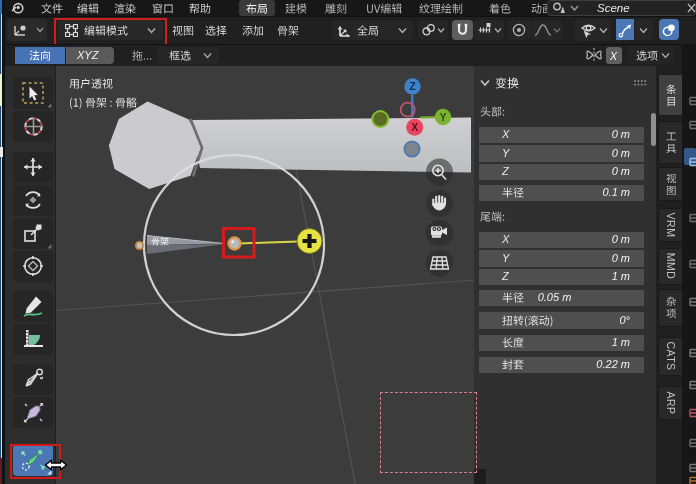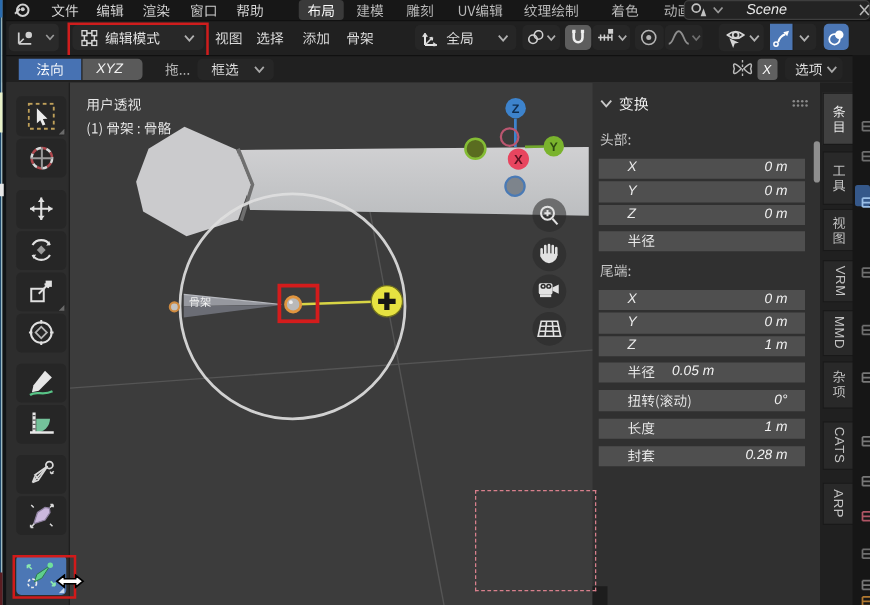--- a/index.html
+++ b/index.html
@@ -377,20 +377,21 @@
     <div style="position:absolute;left:479px;top:145px;width:165px;height:16.5px;background:#4f4f4f;border-radius:1px 1px 1px 1pxpx;"></div>
     <div class="lat" style="left:502px;top:147.8px;color:#eaeaea;font-size:11px">Y</div>
     <div class="lat" style="left:479px;top:147.8px;width:151px;text-align:right;color:#f2f2f2;font-size:11px">0 m</div>
     <div style="position:absolute;left:479px;top:163.5px;width:165px;height:16.5px;background:#4f4f4f;border-radius:1px 1px 4px 4pxpx;"></div>
     <div class="lat" style="left:502px;top:166.2px;color:#eaeaea;font-size:11px">Z</div>
     <div class="lat" style="left:479px;top:166.2px;width:151px;text-align:right;color:#f2f2f2;font-size:11px">0 m</div>
     <div style="position:absolute;left:479px;top:184.5px;width:165px;height:16.5px;background:#4f4f4f;border-radius:4px 4px 4px 4pxpx;"></div>
     <svg style="position:absolute;left:502.0px;top:187.0px;overflow:visible" width="22.0" height="11.4">
       <path d="M1.6 1.0C2.1 1.8 2.7 2.9 2.9 3.5L3.7 3.2C3.5 2.5 2.9 1.5 2.4 0.7ZM8.6 0.7C8.2 1.5 7.7 2.6 7.2 3.2L7.9 3.5C8.4 2.9 9.0 1.9 9.4 1.0ZM5.0 0.4V4.0H1.3V4.8H5.0V6.6H0.6V7.4H5.0V10.5H5.9V7.4H10.4V6.6H5.9V4.8H9.8V4.0H5.9V0.4Z M13.8 0.5C13.4 1.2 12.4 2.2 11.5 2.7C11.7 2.9 11.9 3.2 12.0 3.4C12.9 2.8 14.0 1.7 14.6 0.8ZM15.2 1.0V1.8H19.4C18.3 3.2 16.3 4.4 14.4 5.0C14.6 5.2 14.8 5.5 14.9 5.7C16.0 5.3 17.1 4.8 18.1 4.1C19.2 4.6 20.4 5.2 21.1 5.7L21.5 5.0C20.9 4.6 19.8 4.0 18.8 3.6C19.6 2.9 20.3 2.2 20.8 1.3L20.2 1.0L20.0 1.0ZM15.2 6.0V6.8H17.6V9.5H14.5V10.3H21.5V9.5H18.5V6.8H20.9V6.0ZM14.0 2.9C13.4 4.0 12.4 5.2 11.4 5.9C11.5 6.1 11.8 6.5 11.8 6.7C12.2 6.4 12.6 6.0 13.0 5.6V10.6H13.8V4.6C14.2 4.1 14.5 3.7 14.8 3.2Z" fill="#eaeaea"></path>
     </svg>
+    <div class="lat" style="left:479px;top:187.2px;width:151px;text-align:right;color:#f2f2f2;font-size:11px">0.1 m</div>
     <div style="position:absolute;left:479px;top:231.5px;width:165px;height:16.5px;background:#4f4f4f;border-radius:4px 4px 1px 1pxpx;"></div>
     <div class="lat" style="left:502px;top:234.2px;color:#eaeaea;font-size:11px">X</div>
     <div class="lat" style="left:479px;top:234.2px;width:151px;text-align:right;color:#f2f2f2;font-size:11px">0 m</div>
     <div style="position:absolute;left:479px;top:250px;width:165px;height:16.5px;background:#4f4f4f;border-radius:1px 1px 1px 1pxpx;"></div>
     <div class="lat" style="left:502px;top:252.8px;color:#eaeaea;font-size:11px">Y</div>
     <div class="lat" style="left:479px;top:252.8px;width:151px;text-align:right;color:#f2f2f2;font-size:11px">0 m</div>
     <div style="position:absolute;left:479px;top:268.5px;width:165px;height:16.5px;background:#4f4f4f;border-radius:1px 1px 4px 4pxpx;"></div>
     <div class="lat" style="left:502px;top:271.2px;color:#eaeaea;font-size:11px">Z</div>
     <div class="lat" style="left:479px;top:271.2px;width:151px;text-align:right;color:#f2f2f2;font-size:11px">1 m</div>
     <div style="position:absolute;left:479px;top:289.5px;width:165px;height:16.5px;background:#4f4f4f;border-radius:4px 4px 4px 4pxpx;"></div>
@@ -405,21 +406,21 @@
     <div class="lat" style="left:479px;top:314.8px;width:151px;text-align:right;color:#f2f2f2;font-size:11px">0°</div>
     <div style="position:absolute;left:479px;top:334.5px;width:165px;height:16.5px;background:#4f4f4f;border-radius:4px 4px 4px 4pxpx;"></div>
     <svg style="position:absolute;left:502.0px;top:337.0px;overflow:visible" width="22.0" height="11.4">
       <path d="M8.5 0.7C7.5 1.8 5.9 2.9 4.3 3.5C4.6 3.7 4.9 4.0 5.0 4.2C6.5 3.4 8.2 2.3 9.3 1.0ZM0.6 4.7V5.6H2.7V9.1C2.7 9.5 2.5 9.7 2.3 9.8C2.4 9.9 2.6 10.3 2.6 10.5C2.9 10.3 3.3 10.2 6.3 9.4C6.3 9.2 6.2 8.9 6.2 8.6L3.6 9.3V5.6H5.3C6.2 7.8 7.8 9.5 10.1 10.2C10.2 10.0 10.4 9.6 10.6 9.5C8.5 8.9 7.0 7.5 6.2 5.6H10.4V4.7H3.6V0.5H2.7V4.7Z M15.2 2.6V3.6H13.5V4.2H15.2V6.1H19.5V4.2H21.3V3.6H19.5V2.6H18.7V3.6H16.0V2.6ZM18.7 4.2V5.4H16.0V4.2ZM19.3 7.4C18.8 8.0 18.2 8.5 17.4 8.8C16.6 8.5 15.9 8.0 15.5 7.4ZM13.6 6.8V7.4H15.1L14.7 7.6C15.1 8.2 15.7 8.7 16.5 9.2C15.4 9.5 14.3 9.7 13.1 9.8C13.2 10.0 13.4 10.3 13.4 10.5C14.8 10.3 16.2 10.1 17.3 9.6C18.4 10.1 19.7 10.4 21.1 10.6C21.2 10.4 21.4 10.0 21.6 9.8C20.4 9.7 19.2 9.5 18.3 9.2C19.2 8.7 20.0 8.0 20.5 7.0L20.0 6.7L19.9 6.8ZM16.2 0.6C16.4 0.9 16.5 1.2 16.6 1.5H12.4V4.5C12.4 6.2 12.3 8.5 11.4 10.2C11.6 10.3 12.0 10.4 12.1 10.6C13.1 8.8 13.2 6.3 13.2 4.5V2.3H21.4V1.5H17.6C17.4 1.2 17.2 0.7 17.0 0.4Z" fill="#eaeaea"></path>
     </svg>
     <div class="lat" style="left:479px;top:337.2px;width:151px;text-align:right;color:#f2f2f2;font-size:11px">1 m</div>
     <div style="position:absolute;left:479px;top:356.5px;width:165px;height:16.5px;background:#4f4f4f;border-radius:4px 4px 4px 4pxpx;"></div>
     <svg style="position:absolute;left:502.0px;top:359.0px;overflow:visible" width="22.0" height="11.4">
       <path d="M6.1 5.1C6.5 5.9 6.9 7.0 7.1 7.6L7.9 7.3C7.7 6.7 7.2 5.6 6.8 4.8ZM8.6 0.6V3.0H5.7V3.8H8.6V9.5C8.6 9.7 8.6 9.7 8.4 9.7C8.2 9.7 7.6 9.7 6.9 9.7C7.0 10.0 7.1 10.3 7.2 10.5C8.1 10.5 8.7 10.5 9.0 10.4C9.3 10.2 9.5 10.0 9.5 9.5V3.8H10.5V3.0H9.5V0.6ZM2.7 0.4V1.9H0.8V2.6H2.7V4.1H0.5V4.9H5.5V4.1H3.5V2.6H5.3V1.9H3.5V0.4ZM0.4 9.3 0.5 10.1C1.9 9.9 3.8 9.5 5.7 9.2L5.7 8.5L3.5 8.8V7.2H5.4V6.4H3.5V5.1H2.7V6.4H0.8V7.2H2.7V8.9Z M17.4 2.3C17.8 2.7 18.2 3.0 18.6 3.4H14.6C15.0 3.0 15.4 2.7 15.7 2.3ZM12.8 10.3C13.2 10.2 13.7 10.1 19.3 9.8C19.6 10.1 19.8 10.4 20.0 10.6L20.7 10.2C20.2 9.6 19.3 8.7 18.6 8.1L18.0 8.5C18.2 8.7 18.5 9.0 18.7 9.2L14.0 9.4C14.5 9.1 15.0 8.6 15.5 8.1H21.3V7.4H14.7V6.6H19.2V6.0H14.7V5.3H19.2V4.8H14.7V4.1H19.2V3.8C19.8 4.3 20.5 4.7 21.1 5.0C21.2 4.8 21.5 4.5 21.6 4.4C20.5 4.0 19.2 3.1 18.4 2.3H21.3V1.5H16.2C16.4 1.2 16.6 0.9 16.8 0.6L15.9 0.4C15.7 0.8 15.5 1.2 15.3 1.5H11.7V2.3H14.7C13.9 3.1 12.8 3.9 11.4 4.5C11.6 4.7 11.8 4.9 11.9 5.1C12.6 4.8 13.3 4.4 13.8 4.0V7.4H11.7V8.1H14.4C13.9 8.6 13.4 9.0 13.2 9.2C13.0 9.4 12.7 9.5 12.5 9.5C12.6 9.7 12.7 10.1 12.8 10.3Z" fill="#eaeaea"></path>
     </svg>
-    <div class="lat" style="left:479px;top:359.2px;width:151px;text-align:right;color:#f2f2f2;font-size:11px">0.28 m</div>
+    <div class="lat" style="left:479px;top:359.2px;width:151px;text-align:right;color:#f2f2f2;font-size:11px">0.22 m</div>
     <div style="position:absolute;left:651px;top:113px;width:5px;height:33px;background:#8f8f8f;border-radius:2.5px;"></div>
     <div style="position:absolute;left:474px;top:469px;width:12px;height:15px;background:#1d1d1d;"></div>
     <div style="position:absolute;left:656px;top:66px;width:28px;height:418px;background:#202020;"></div>
     <div style="position:absolute;left:658px;top:73.5px;width:26px;height:42.5px;background:#404040;border-radius:4pxpx;border:1px solid #191919;"></div>
     <svg style="position:absolute;left:665.8px;top:83.5px;overflow:visible" width="10.5" height="10.9">
       <path d="M3.2 7.3C2.6 8.0 1.7 8.7 1.0 9.1C1.2 9.3 1.4 9.5 1.5 9.7C2.2 9.2 3.2 8.4 3.8 7.6ZM6.6 7.7C7.3 8.3 8.2 9.2 8.6 9.7L9.2 9.3C8.8 8.7 7.9 7.9 7.2 7.3ZM7.0 2.1C6.6 2.6 6.0 3.1 5.3 3.5C4.6 3.1 4.0 2.6 3.6 2.1L3.7 2.1ZM4.0 0.4C3.4 1.4 2.3 2.4 0.8 3.2C1.0 3.3 1.2 3.6 1.3 3.8C2.0 3.4 2.6 3.0 3.1 2.6C3.5 3.1 4.0 3.5 4.5 3.9C3.3 4.5 1.8 4.9 0.4 5.1C0.5 5.2 0.7 5.6 0.7 5.8C2.3 5.5 3.9 5.1 5.3 4.3C6.5 5.0 8.0 5.4 9.6 5.7C9.8 5.5 10.0 5.1 10.1 5.0C8.6 4.8 7.2 4.4 6.0 3.9C6.9 3.3 7.7 2.6 8.2 1.7L7.7 1.3L7.5 1.4H4.3C4.5 1.1 4.7 0.8 4.8 0.6ZM4.8 5.1V6.2H1.5V6.9H4.8V9.2C4.8 9.3 4.8 9.4 4.7 9.4C4.6 9.4 4.1 9.4 3.7 9.3C3.9 9.5 4.0 9.8 4.0 10.0C4.6 10.0 5.0 10.0 5.3 9.9C5.6 9.8 5.6 9.6 5.6 9.2V6.9H8.9V6.2H5.6V5.1Z" fill="#f0f0f0"></path>
     </svg>
     <svg style="position:absolute;left:665.8px;top:95.5px;overflow:visible" width="10.5" height="10.9">
       <path d="M2.4 4.3H8.0V6.0H2.4ZM2.4 3.5V1.8H8.0V3.5ZM2.4 6.8H8.0V8.5H2.4ZM1.7 1.1V10.0H2.4V9.3H8.0V10.0H8.8V1.1Z" fill="#f0f0f0"></path>
     </svg>

